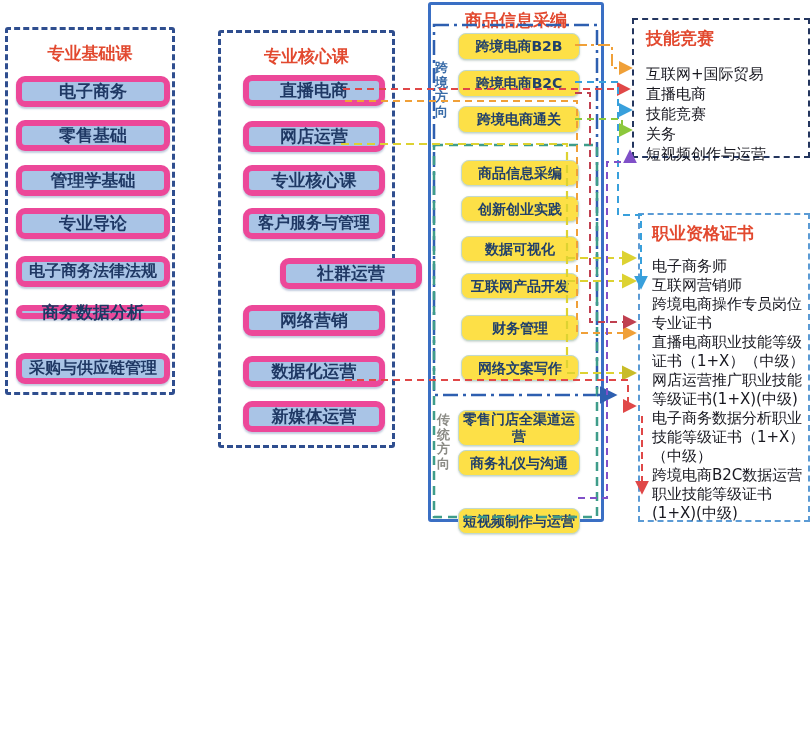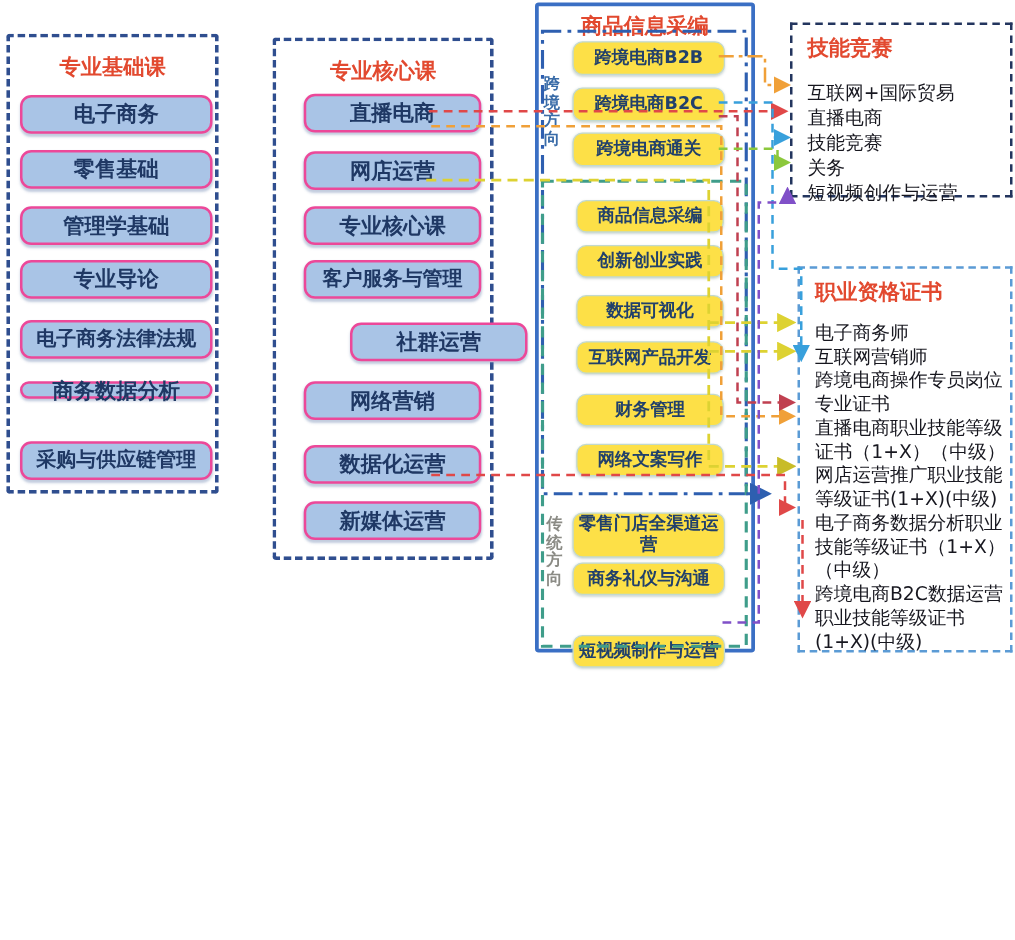--- a/index.html
+++ b/index.html
@@ -2,21 +2,21 @@
 <html><head>
 <meta charset="utf-8">
 <style>
   html,body{margin:0;padding:0;background:#fff;}
   .canvas{position:relative;width:812px;height:752px;background:#ffffff;overflow:hidden;
           font-family:"DejaVu Sans","Liberation Sans",sans-serif;}
   .col{position:absolute;background:#ffffff;border:3px dashed #2f4e8f;border-radius:3px;box-sizing:border-box;}
   .col-elective{border:3px solid #3a6fc4;}
   .coltitle{position:absolute;left:0;width:100%;text-align:center;color:#e2492f;
             font-weight:bold;font-size:17px;}
-  .pill-b{position:absolute;background:#a9c4e6;border:2px solid #ec4899;border-radius:9px;
+  .pill-b{position:absolute;background:#a9c4e6;border:6px solid #ec4899;border-radius:9px;
           color:#1f3864;font-weight:bold;font-size:17px;display:flex;align-items:center;
           justify-content:center;text-align:center;box-sizing:border-box;
           box-shadow:0 2px 2px rgba(80,110,160,.35);}
   .pill-g{position:absolute;background:#fde047;border:1px solid #c2d9cd;border-radius:8px;
           color:#21406b;font-weight:bold;font-size:14px;display:flex;align-items:center;
           justify-content:center;text-align:center;box-sizing:border-box;line-height:1.2;
           box-shadow:0 1px 2px rgba(100,130,120,.3);}
   .vlabel{position:absolute;width:16px;line-height:1.12;word-break:break-all;
           font-size:13px;font-weight:bold;}
   .vlabel-cross{color:#3a6ca8;}

